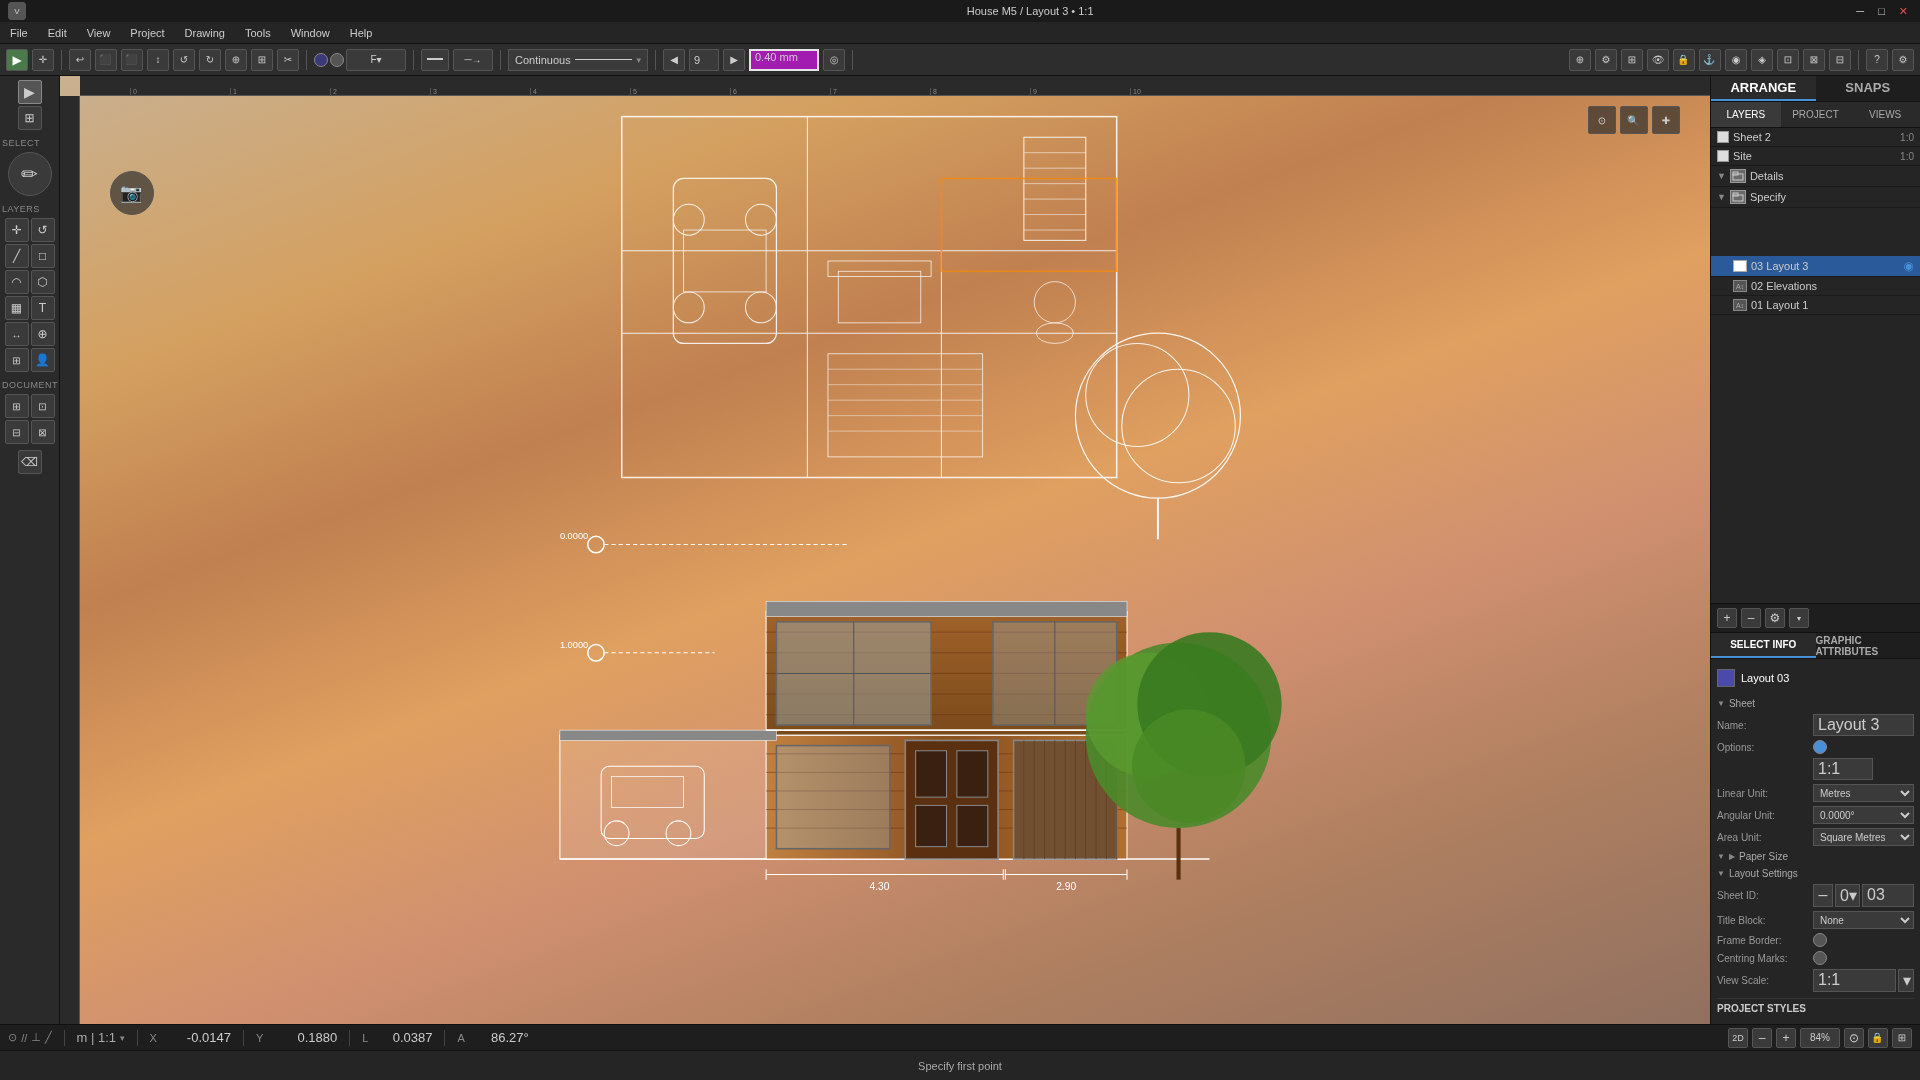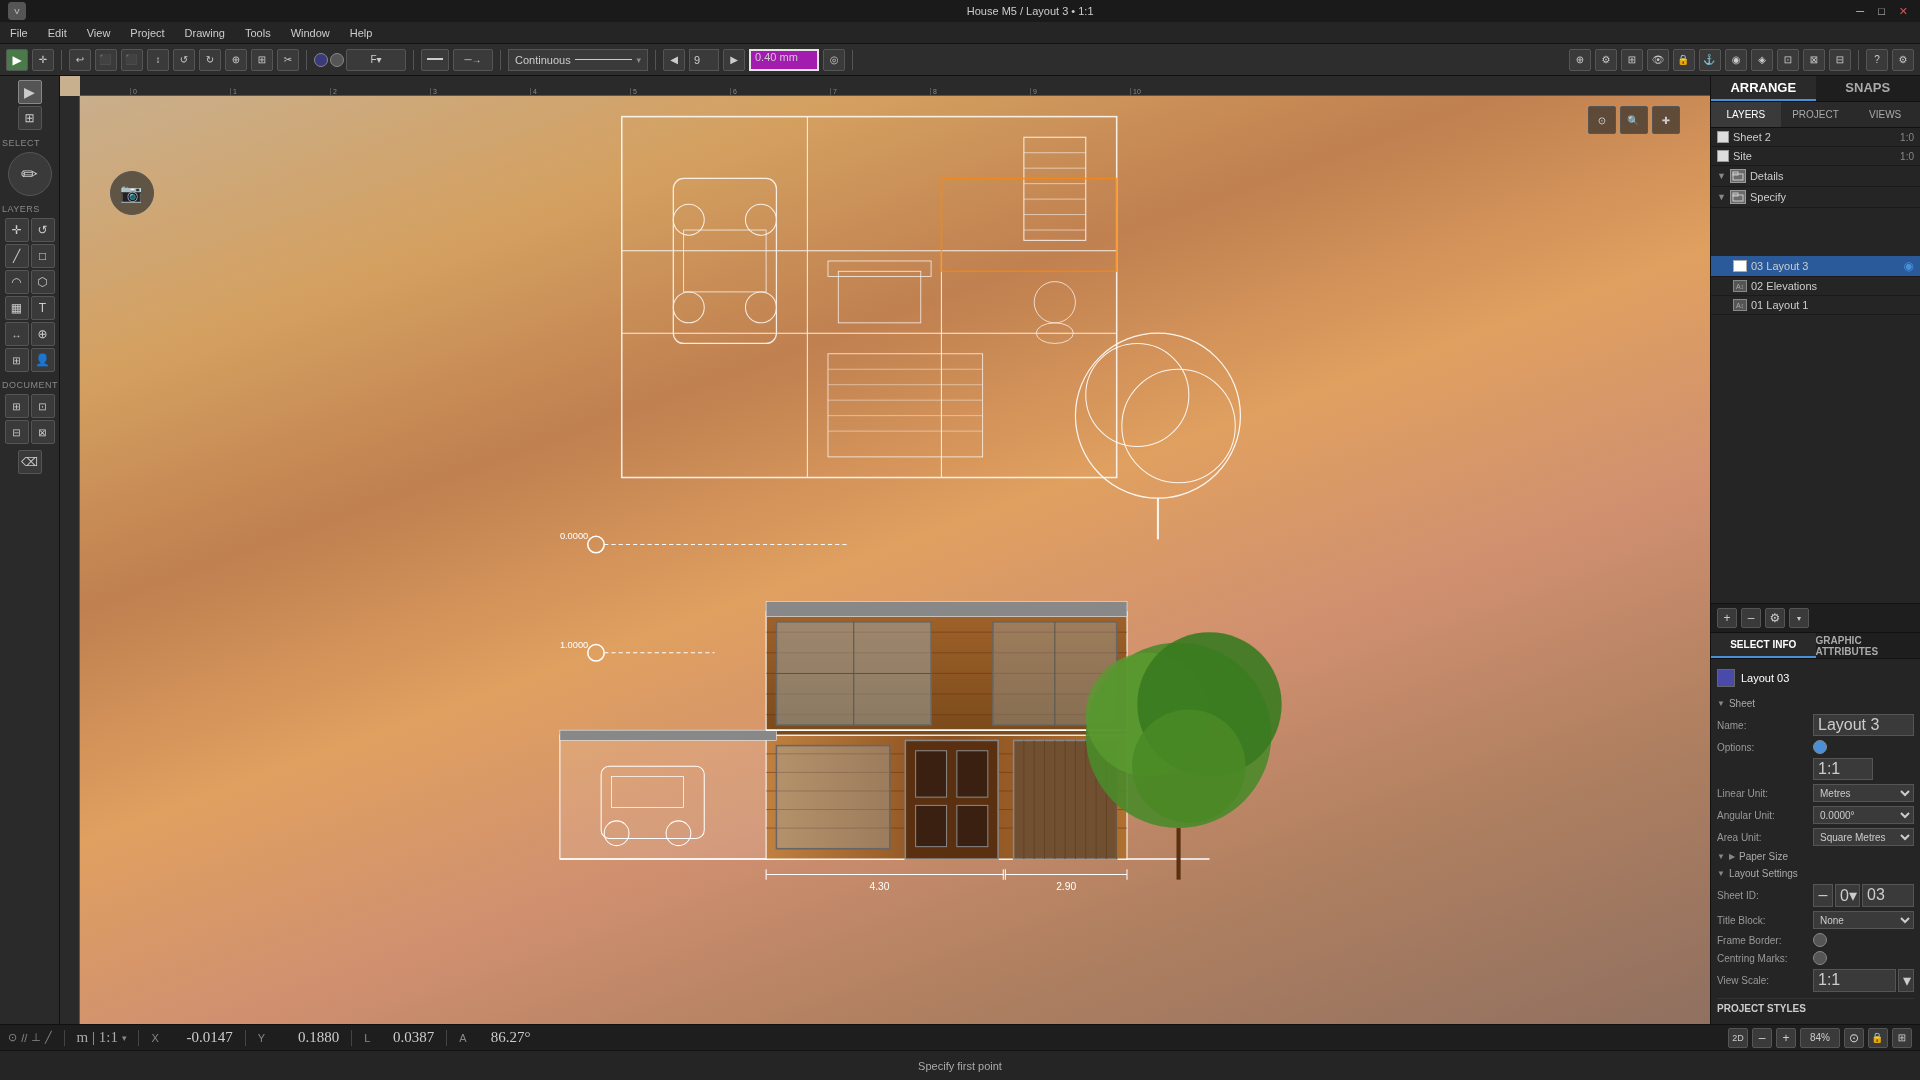--- a/index.html
+++ b/index.html
@@ -191,21 +191,21 @@
     .oi-toggle.on { background: #4a90d9; }
 
     
     #statusbar {
       width: 100%; height: 26px; background: #1e1e1e; border-top: 1px solid #111;
       display: flex; align-items: center; padding: 0 8px; gap: 12px;
       font-size: 11px; color: #aaa;
     }
     .sb-item { display: flex; align-items: center; gap: 4px; }
     .sb-sep { width: 1px; height: 16px; background: #444; }
-    .sb-coord { font-family: Liberation Serif, serif; font-size: 15px; }
+    .sb-coord { font-family: Liberation Sans, sans-serif; font-size: 13px; }
 
     
     #snapbar {
       width: 100%; height: 30px; background: #252525; border-top: 1px solid #111;
       display: flex; align-items: center; justify-content: center; gap: 4px;
     }
     .snap-label { color: #aaa; font-size: 11px; }
 
     
     ::-webkit-scrollbar { width: 6px; }

